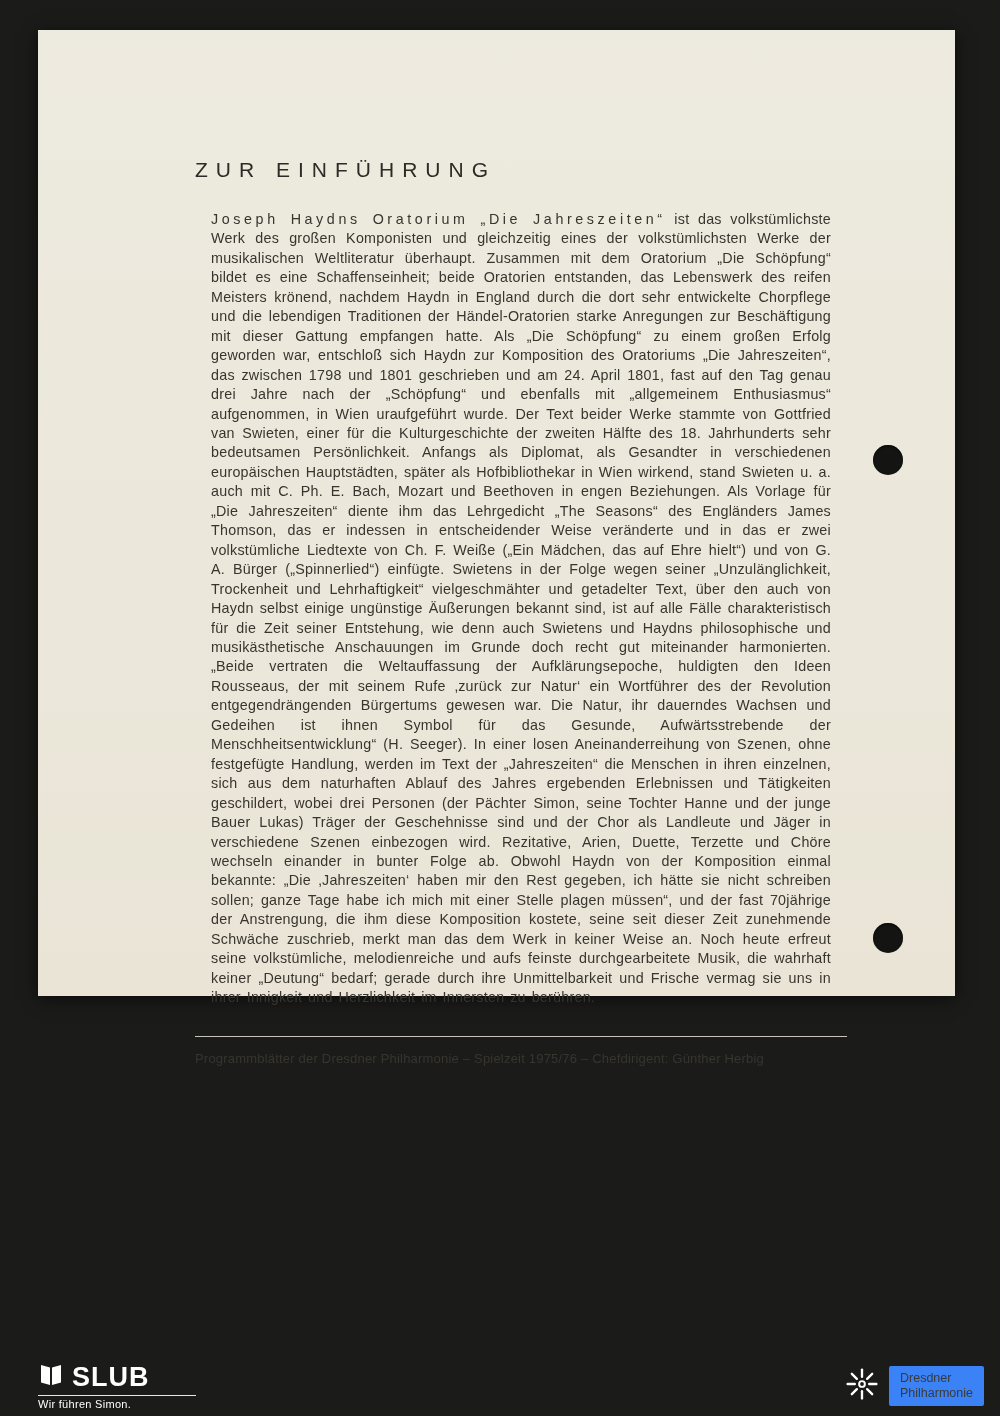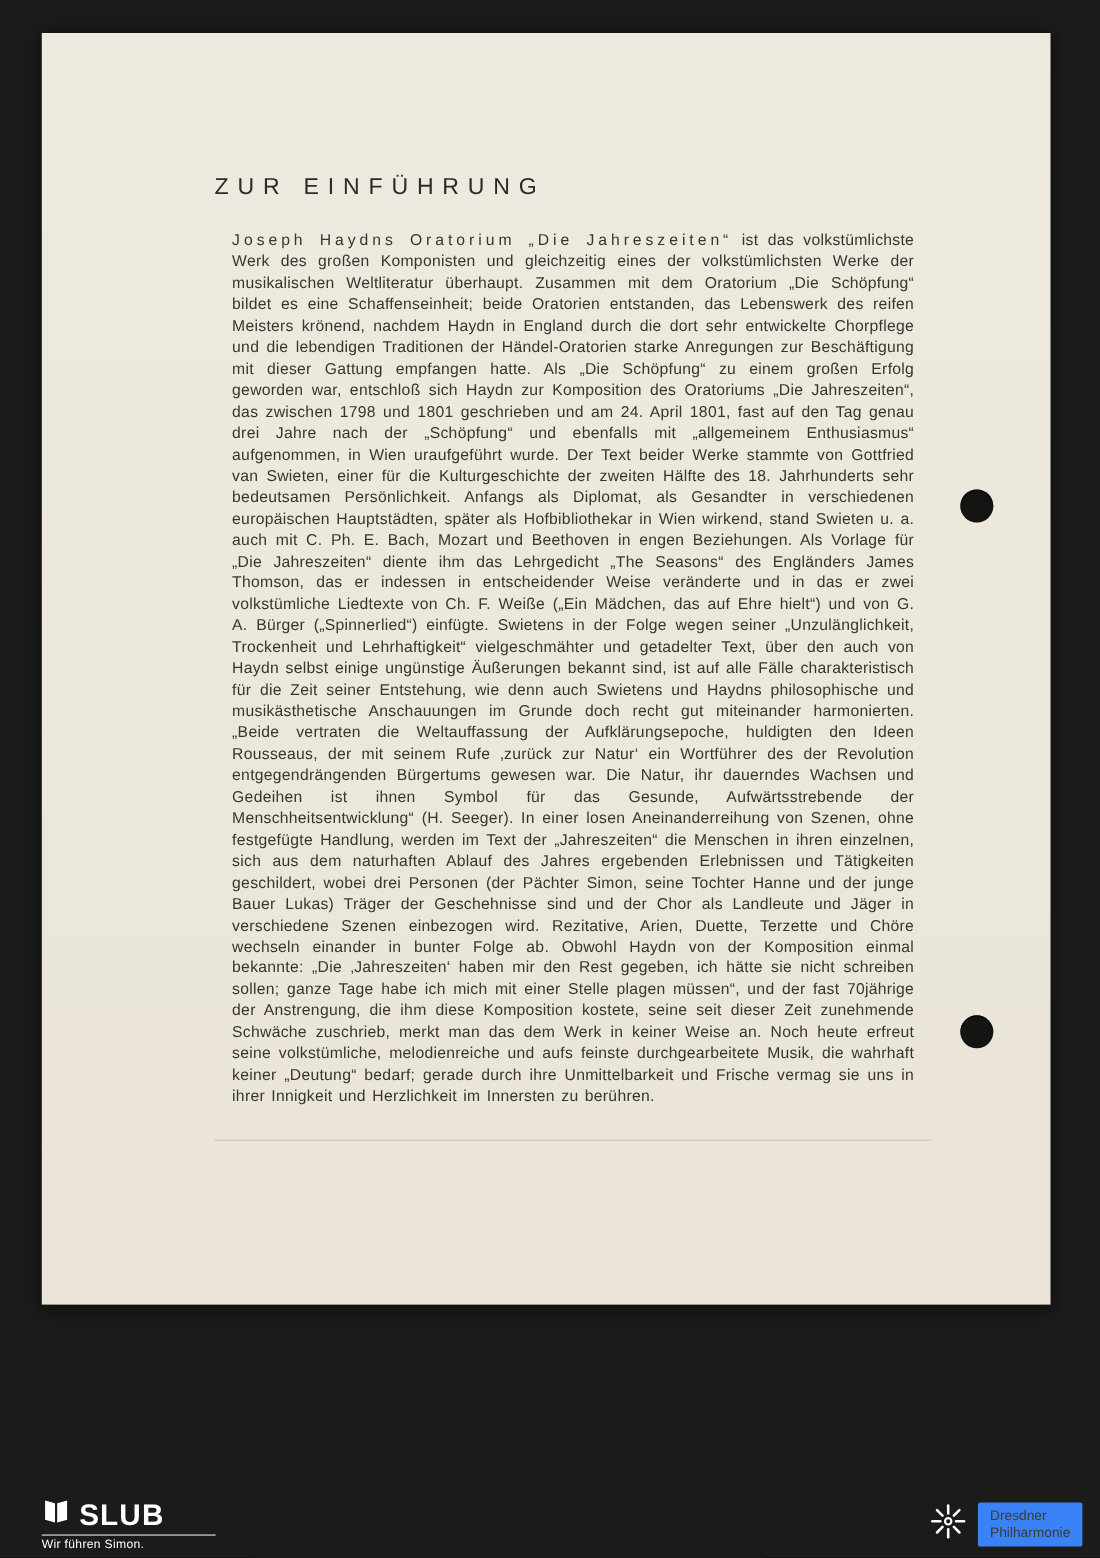--- a/index.html
+++ b/index.html
@@ -2,21 +2,21 @@
 <html><head>
 <meta charset="utf-8">
 <style>
   html,body{margin:0;padding:0;background:#101010;}
   .stage{
     position:relative;width:1000px;height:1416px;overflow:hidden;
     background:#1b1b1a;
     font-family:"Liberation Sans", sans-serif;
   }
   .paper{
-    position:absolute;left:38px;top:30px;width:917px;height:1156px;
+    position:absolute;left:38px;top:30px;width:917px;height:966px;
     background:linear-gradient(180deg,#edeadf 0%,#ebe7da 60%,#e9e4d6 100%);
     box-shadow:0 3px 16px rgba(0,0,0,.6);
   }
   .content{
     position:absolute;left:157px;top:128px;width:652px;color:#37352e;
   }
   .page-title{
     margin:0 0 28px 0;font-size:21px;font-weight:500;letter-spacing:8px;
     color:#2c2b27;
   }
@@ -55,20 +55,21 @@
 <div class="stage">
 
   <div class="paper">
 
     <div class="content">
       <h1 class="page-title">ZUR EINFÜHRUNG</h1>
 
       <p class="body-text"><span class="emphasis">Joseph Haydns Oratorium „Die Jahreszeiten“</span><span> ist das volkstümlichste Werk des großen Komponisten und gleichzeitig eines der volkstümlichsten Werke der musikalischen Weltliteratur überhaupt. Zusammen mit dem Oratorium „Die Schöpfung“ bildet es eine Schaffenseinheit; beide Oratorien entstanden, das Lebenswerk des reifen Meisters krönend, nachdem Haydn in England durch die dort sehr entwickelte Chorpflege und die lebendigen Traditionen der Händel-Oratorien starke Anregungen zur Beschäftigung mit dieser Gattung empfangen hatte. Als „Die Schöpfung“ zu einem großen Erfolg geworden war, entschloß sich Haydn zur Komposition des Oratoriums „Die Jahreszeiten“, das zwischen 1798 und 1801 geschrieben und am 24. April 1801, fast auf den Tag genau drei Jahre nach der „Schöpfung“ und ebenfalls mit „allgemeinem Enthusiasmus“ aufgenommen, in Wien uraufgeführt wurde. Der Text beider Werke stammte von Gottfried van Swieten, einer für die Kulturgeschichte der zweiten Hälfte des 18. Jahrhunderts sehr bedeutsamen Persönlichkeit. Anfangs als Diplomat, als Gesandter in verschiedenen europäischen Hauptstädten, später als Hofbibliothekar in Wien wirkend, stand Swieten u. a. auch mit C. Ph. E. Bach, Mozart und Beethoven in engen Beziehungen. Als Vorlage für „Die Jahreszeiten“ diente ihm das Lehrgedicht „The Seasons“ des Engländers James Thomson, das er indessen in entscheidender Weise veränderte und in das er zwei volkstümliche Liedtexte von Ch. F. Weiße („Ein Mädchen, das auf Ehre hielt“) und von G. A. Bürger („Spinnerlied“) einfügte. Swietens in der Folge wegen seiner „Unzulänglichkeit, Trockenheit und Lehrhaftigkeit“ vielgeschmähter und getadelter Text, über den auch von Haydn selbst einige ungünstige Äußerungen bekannt sind, ist auf alle Fälle charakteristisch für die Zeit seiner Entstehung, wie denn auch Swietens und Haydns philosophische und musikästhetische Anschauungen im Grunde doch recht gut miteinander harmonierten. „Beide vertraten die Weltauffassung der Aufklärungsepoche, huldigten den Ideen Rousseaus, der mit seinem Rufe ‚zurück zur Natur‘ ein Wortführer des der Revolution entgegendrängenden Bürgertums gewesen war. Die Natur, ihr dauerndes Wachsen und Gedeihen ist ihnen Symbol für das Gesunde, Aufwärtsstrebende der Menschheitsentwicklung“ (H. Seeger). In einer losen Aneinanderreihung von Szenen, ohne festgefügte Handlung, werden im Text der „Jahreszeiten“ die Menschen in ihren einzelnen, sich aus dem naturhaften Ablauf des Jahres ergebenden Erlebnissen und Tätigkeiten geschildert, wobei drei Personen (der Pächter Simon, seine Tochter Hanne und der junge Bauer Lukas) Träger der Geschehnisse sind und der Chor als Landleute und Jäger in verschiedene Szenen einbezogen wird. Rezitative, Arien, Duette, Terzette und Chöre wechseln einander in bunter Folge ab. Obwohl Haydn von der Komposition einmal bekannte: „Die ‚Jahreszeiten‘ haben mir den Rest gegeben, ich hätte sie nicht schreiben sollen; ganze Tage habe ich mich mit einer Stelle plagen müssen“, und der fast 70jährige der Anstrengung, die ihm diese Komposition kostete, seine seit dieser Zeit zunehmende Schwäche zuschrieb, merkt man das dem Werk in keiner Weise an. Noch heute erfreut seine volkstümliche, melodienreiche und aufs feinste durchgearbeitete Musik, die wahrhaft keiner „Deutung“ bedarf; gerade durch ihre Unmittelbarkeit und Frische vermag sie uns in ihrer Innigkeit und Herzlichkeit im Innersten zu berühren.</span></p>
 
       <div class="imprint">
+        <div>Programmblätter der Dresdner Philharmonie – Spielzeit 1975/76 – Chefdirigent: Günther Herbig</div>
       </div>
     </div>
 
     <div class="hole hole-1"></div>
     <div class="hole hole-2"></div>
   </div>
 
   <div class="wm-left">
     <div class="slub-row">
       <span>

